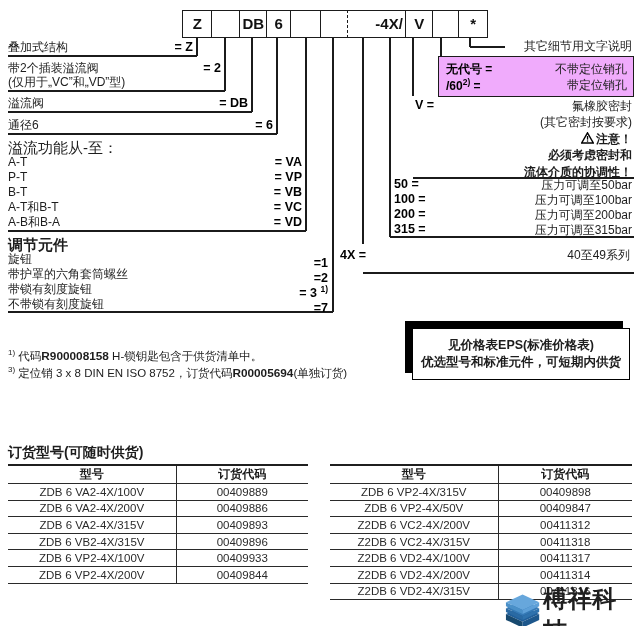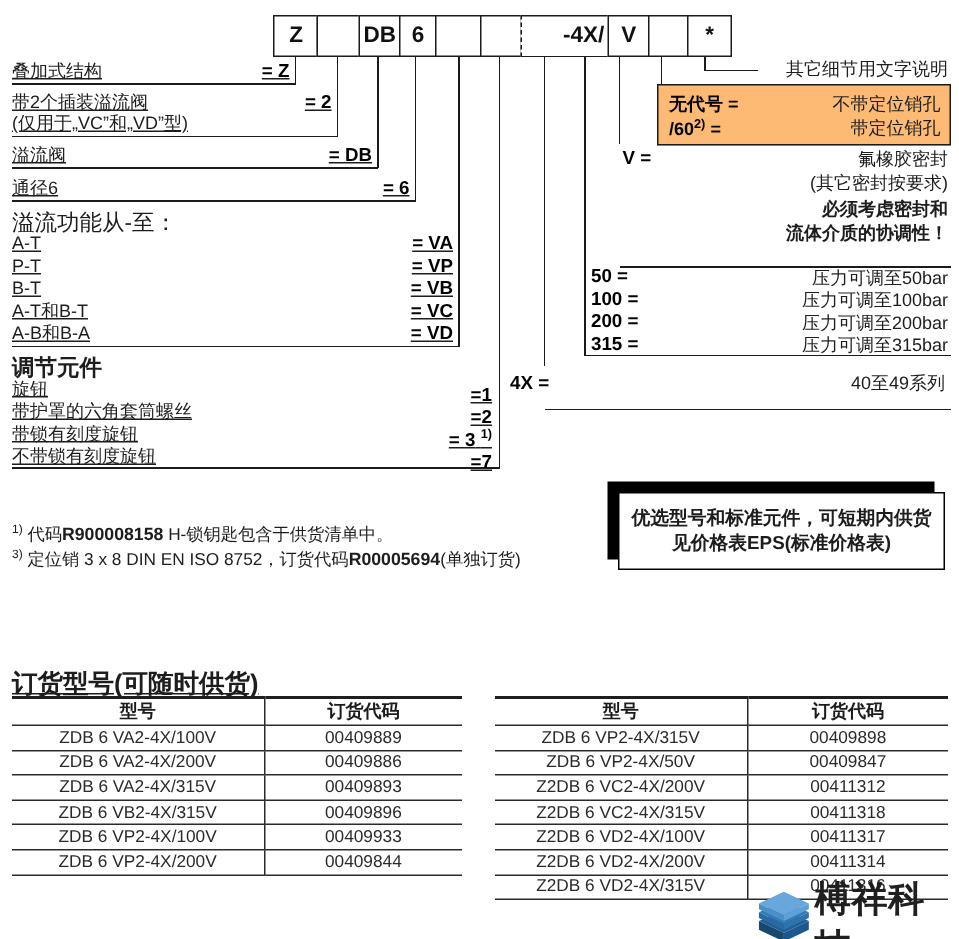--- a/index.html
+++ b/index.html
@@ -14,51 +14,51 @@
   .codebar{position:absolute;left:184px;top:10px;display:flex;z-index:2;}
   .cbox{
     height:26px;border:1.6px solid #1b1b1b;margin-left:-1.6px;box-sizing:content-box;
     font-size:15px;font-weight:700;line-height:26px;text-align:center;background:#fff;color:#111;
   }
   .cbox.dashed-left{border-left-style:dashed;}
   .cbox.right{text-align:right;padding-right:3px;}
 
   
   .lrow{position:absolute;left:8px;display:flex;justify-content:space-between;
-        align-items:flex-start;font-size:12px;z-index:1;line-height:14px;text-decoration:underline;}
+        align-items:flex-start;font-size:12px;z-index:1;line-height:14px;}
   .code{font-weight:700;font-size:12.5px;color:#000;white-space:nowrap;}
   .hdr{position:absolute;left:8px;font-size:15px;z-index:1;}
   .hdr.bold{font-weight:700;text-align:center;}
   .sup{font-size:8.5px;vertical-align:super;font-weight:700;}
 
   
   .rtxt{position:absolute;font-size:12px;text-align:right;z-index:1;line-height:14px;}
   .rcode{position:absolute;font-weight:700;font-size:12.5px;color:#000;z-index:1;white-space:nowrap;}
   .pinbox{position:absolute;left:438px;top:56px;width:196px;height:41px;
-          border:1.5px solid #1b1b1b;box-sizing:border-box;z-index:1;background:#fdba74;}
+          border:1.5px solid #1b1b1b;box-sizing:border-box;z-index:1;background:#f0abfc;}
   .pinrow{position:absolute;left:7px;right:6px;display:flex;justify-content:space-between;font-size:12px;}
   .sealline{line-height:16.4px;}
   .warn{font-weight:700;}
   .prow{position:absolute;left:394px;width:238px;display:flex;justify-content:space-between;
         font-size:12px;z-index:1;gap:46px;}
 
   
   .fnote{position:absolute;left:8px;font-size:11.5px;z-index:1;}
   .fnote b{font-size:11.8px;}
   .fsup{font-size:8px;vertical-align:super;}
 
   
   .notebox{
     position:absolute;left:412px;top:328px;width:218px;height:52px;background:#fff;
     border:1.6px solid #000;box-shadow:-7px -7px 0 0 #000;box-sizing:border-box;
     text-align:center;font-weight:700;font-size:12.5px;line-height:17px;padding-top:8px;z-index:1;
   }
 
   
-  .order-title{position:absolute;left:8px;top:444px;font-size:17px;font-weight:700;z-index:1;text-decoration:underline;}
+  .order-title{position:absolute;left:8px;top:444px;font-size:14px;font-weight:700;z-index:1;}
   table.order{
     position:absolute;top:464px;border-collapse:collapse;table-layout:fixed;
     font-size:11.5px;color:#2a2a2a;z-index:1;
   }
   table.order.t-left{left:8px;width:300px;}
   table.order.t-right{left:330px;width:302px;}
   table.order th{
     font-weight:700;font-size:12px;color:#1b1b1b;height:17px;
     border-top:2px solid #1f1f1f;border-bottom:1.2px solid #2a2a2a;text-align:center;padding:0;
   }
@@ -190,20 +190,27 @@
     <div class="pinrow" style="top:20px">
       <span class="code" style="font-size:12px"><span>/60</span><span class="sup">2)</span><span> =</span></span>
       <span>带定位销孔</span>
     </div>
   </div>
 
   <div class="rcode" style="left:415px;top:98px">V =</div>
   <div class="rtxt" style="left:440px;top:98px;width:192px">
     <div class="sealline">氟橡胶密封</div>
     <div class="sealline">(其它密封按要求)</div>
+    <div class="sealline warn">
+      <svg class="warnicon" width="13" height="12" viewBox="0 0 13 12">
+        <path d="M6.5 0.8 L12.3 11 H0.7 Z" fill="none" stroke="#000" stroke-width="1.4"></path>
+        <rect x="5.9" y="4" width="1.3" height="3.6" fill="#000"></rect>
+        <rect x="5.9" y="8.4" width="1.3" height="1.3" fill="#000"></rect>
+      </svg><span>注意！</span>
+    </div>
     <div class="sealline warn">必须考虑密封和</div>
     <div class="sealline warn">流体介质的协调性！</div>
   </div>
 
   <div class="prow" style="top:177px">
     <span class="code">50 =</span>
     <span>压力可调至50bar</span>
   </div>
   <div class="prow" style="top:192px">
     <span class="code">100 =</span>
@@ -224,22 +231,22 @@
   <div class="fnote" style="top:348px">
     <span class="fsup">1)</span>
     <span>代码</span><b>R900008158</b><span> H-锁钥匙包含于供货清单中。</span>
   </div>
   <div class="fnote" style="top:365px">
     <span class="fsup">3)</span>
     <span>定位销 3 x 8 DIN EN ISO 8752，订货代码</span><b>R00005694</b><span>(单独订货)</span>
   </div>
 
   <div class="notebox">
+    <div>见价格表EPS(标准价格表)</div>
     <div>优选型号和标准元件，可短期内供货</div>
-    <div>见价格表EPS(标准价格表)</div>
   </div>
 
   <div class="order-title">订货型号(可随时供货)</div>
 
   <table class="order t-left">
     <colgroup>
         <col class="c1">
         <col class="c2">
       </colgroup>
     <tbody>

